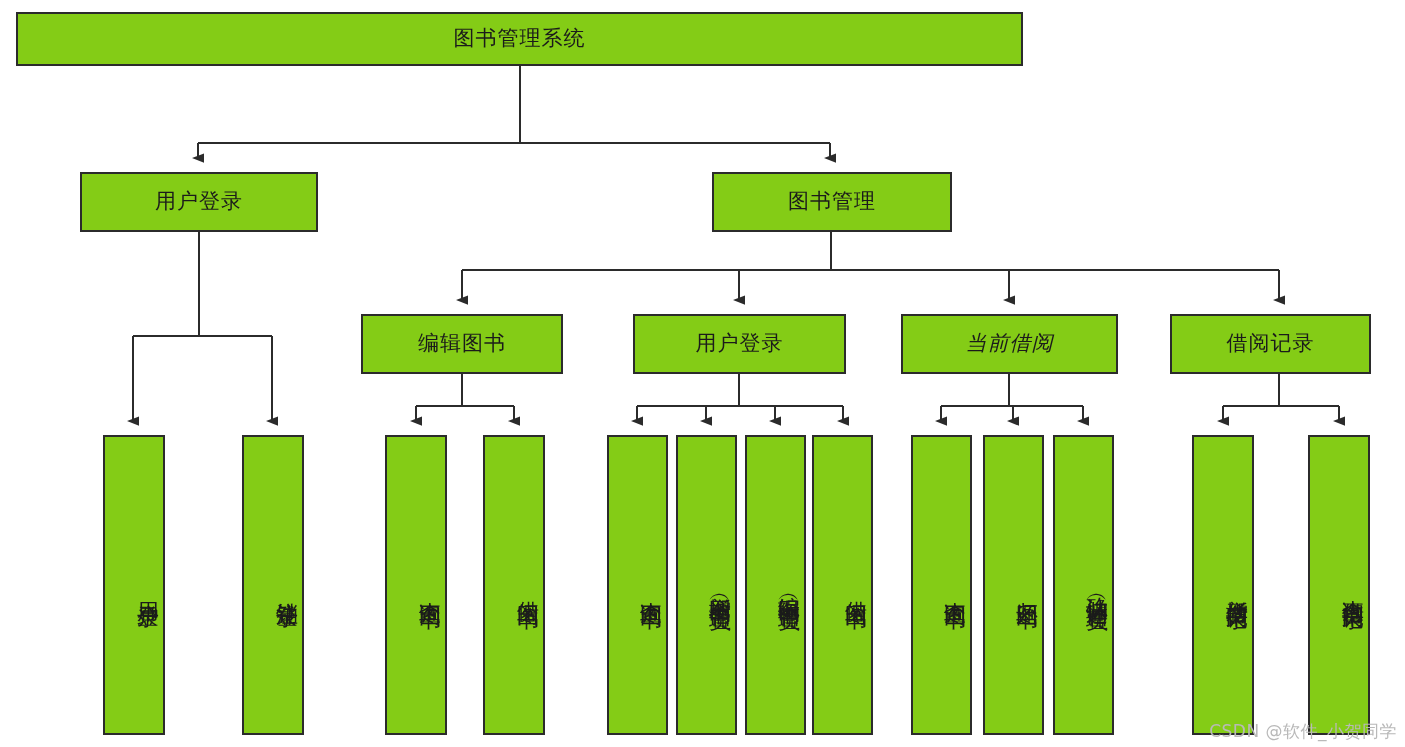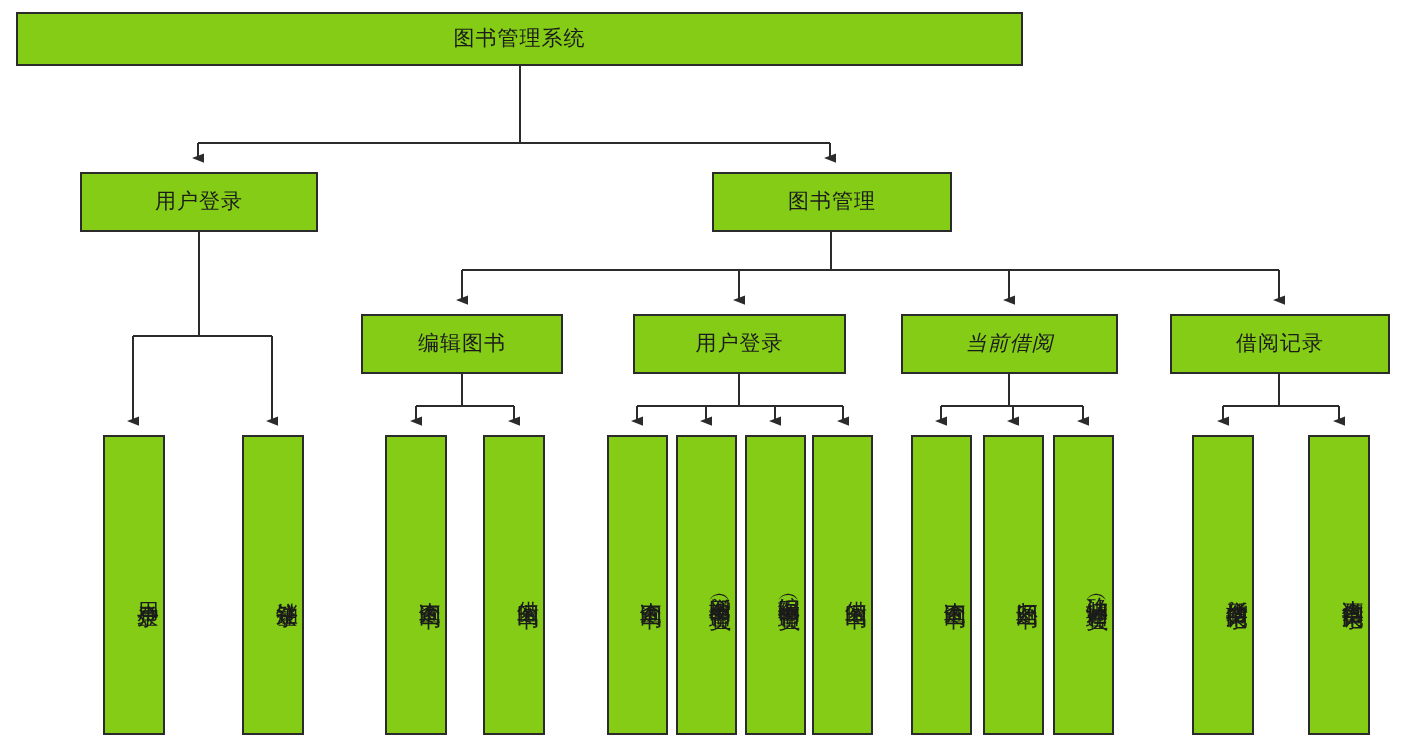--- a/index.html
+++ b/index.html
@@ -135,21 +135,21 @@
       </div>
       <div class="node horizontal" style="left: 361px; top: 314px; width: 202px; height: 60px;">
         <span class="htext">编辑图书</span>
       </div>
       <div class="node horizontal" style="left: 633px; top: 314px; width: 213px; height: 60px;">
         <span class="htext">用户登录</span>
       </div>
       <div class="node horizontal" style="left: 901px; top: 314px; width: 217px; height: 60px; font-style: italic;">
         <span class="htext">当前借阅</span>
       </div>
-      <div class="node horizontal" style="left: 1170px; top: 314px; width: 220px; height: 60px;">
+      <div class="node horizontal" style="left: 1170px; top: 314px; width: 201px; height: 60px;">
         <span class="htext">借阅记录</span>
       </div>
       <div class="node vertical" style="left: 103px; top: 435px; width: 62px; height: 300px;">
         <span class="vtext">用户登录</span>
       </div>
       <div class="node vertical" style="left: 242px; top: 435px; width: 62px; height: 300px;">
         <span class="vtext">注销登录</span>
       </div>
       <div class="node vertical" style="left: 385px; top: 435px; width: 62px; height: 300px;">
         <span class="vtext">查询图书</span>
@@ -179,13 +179,14 @@
         <span class="vtext">确认归还（管理员）</span>
       </div>
       <div class="node vertical" style="left: 1192px; top: 435px; width: 62px; height: 300px;">
         <span class="vtext">新增借阅记录</span>
       </div>
       <div class="node vertical" style="left: 1308px; top: 435px; width: 62px; height: 300px;">
         <span class="vtext">查询借阅记录</span>
       </div>
     </div>
 
+  <div id="watermark">CSDN @软件_小贺同学</div>
 </div>
 
 </body></html>

